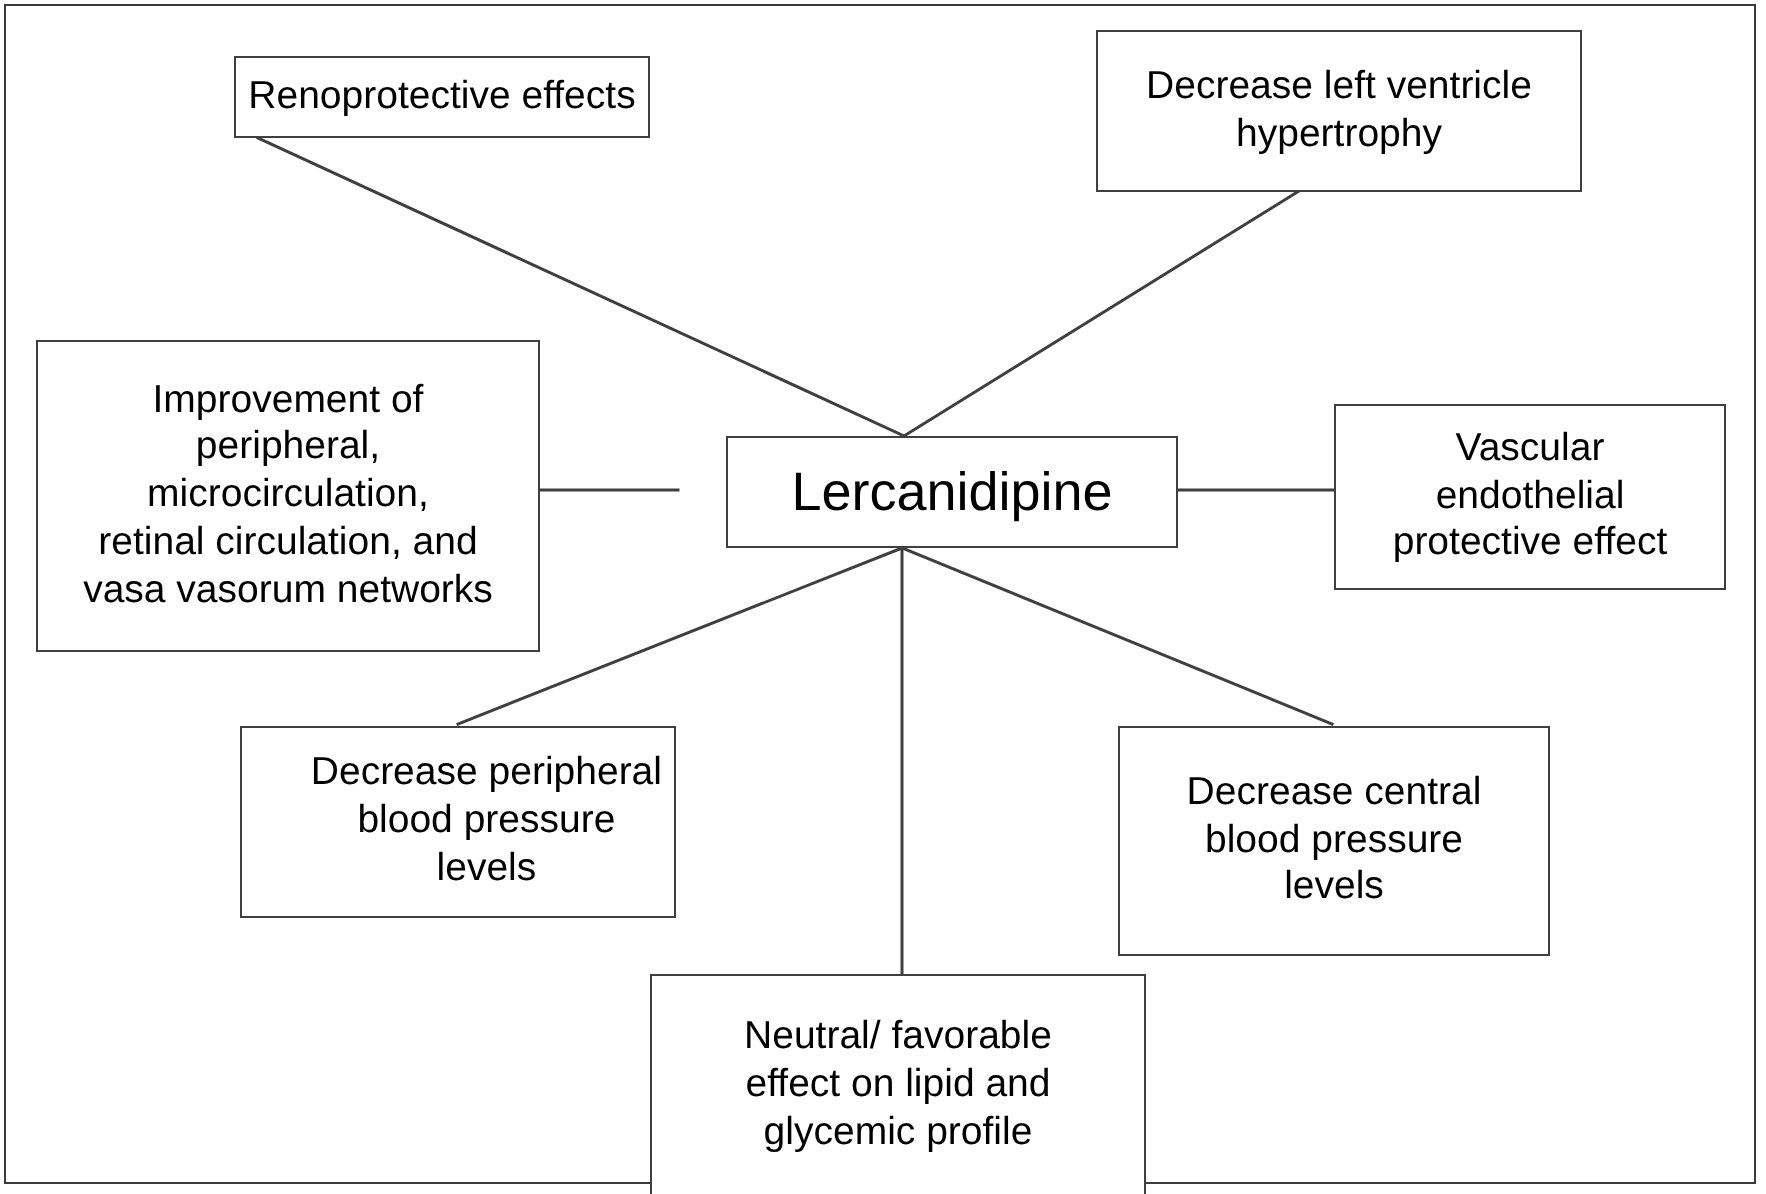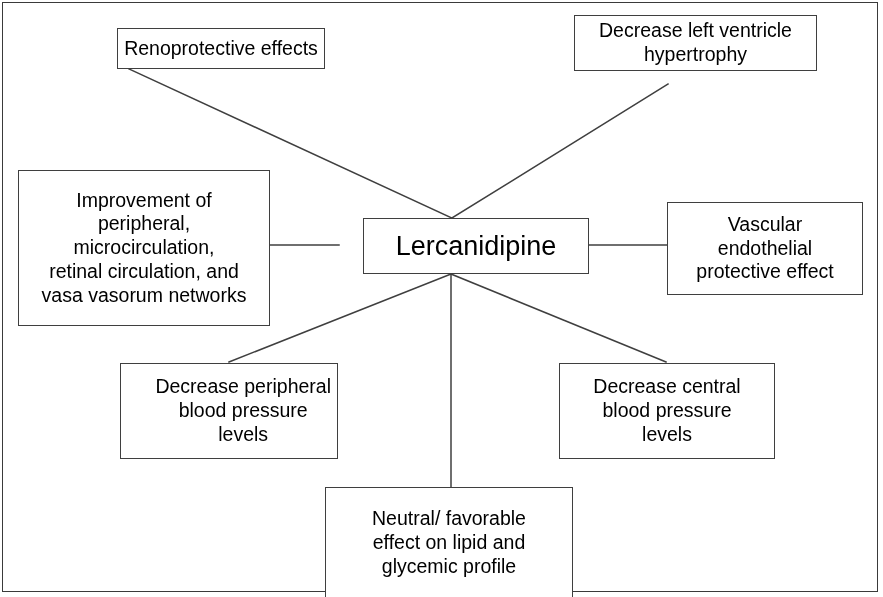--- a/index.html
+++ b/index.html
@@ -62,24 +62,24 @@
     margin-left: 24px;
   }
   #node-renoprotective {
     left: 117px;
     top: 28px;
     width: 208px;
     height: 41px;
     font-size: 19.5px;
   }
   #node-lv-hypertrophy {
-    left: 574px;
+    left: 548px;
     top: 15px;
     width: 243px;
-    height: 56px;
+    height: 81px;
     font-size: 19.5px;
   }
   #node-improvement {
     left: 18px;
     top: 170px;
     width: 252px;
     height: 156px;
     font-size: 19.5px;
   }
   #node-vascular {
@@ -94,21 +94,21 @@
     top: 363px;
     width: 218px;
     height: 96px;
     font-size: 19.5px;
     justify-content: flex-end;
   }
   #node-central-bp {
     left: 559px;
     top: 363px;
     width: 216px;
-    height: 96px;
+    height: 115px;
     font-size: 19.5px;
   }
   #node-lipid-glycemic {
     left: 325px;
     top: 487px;
     width: 248px;
     height: 112px;
     font-size: 19.5px;
   }
 </style>

